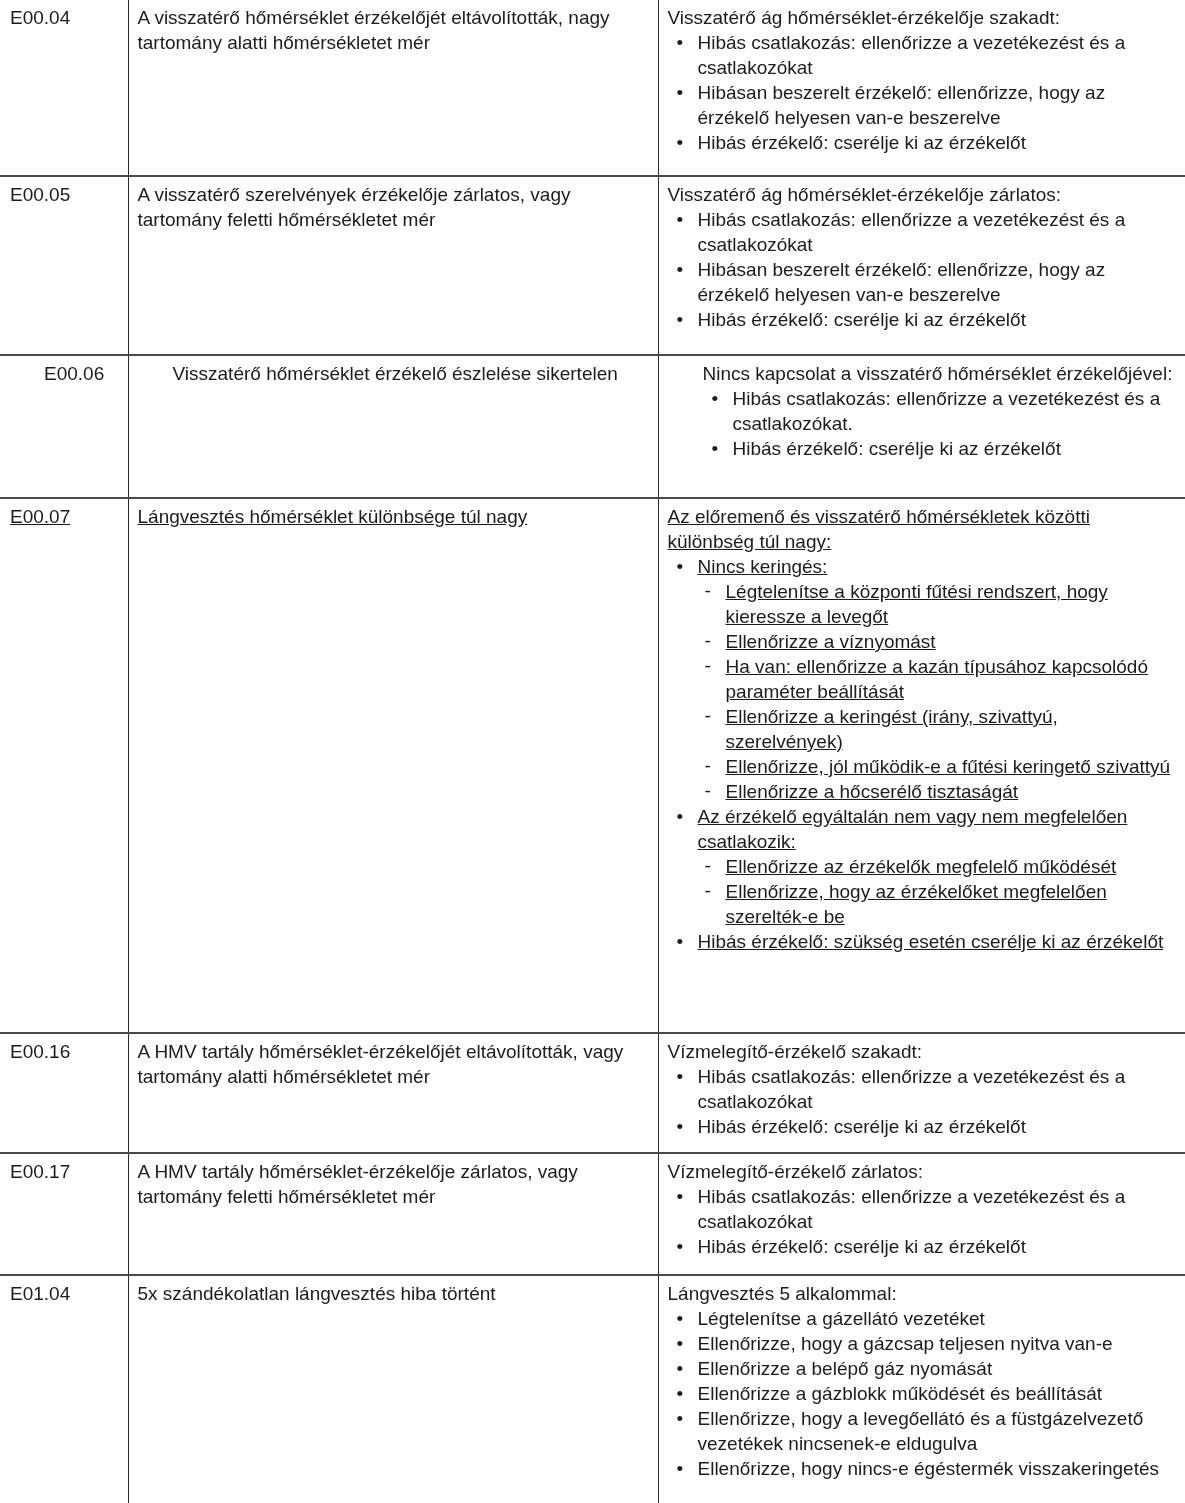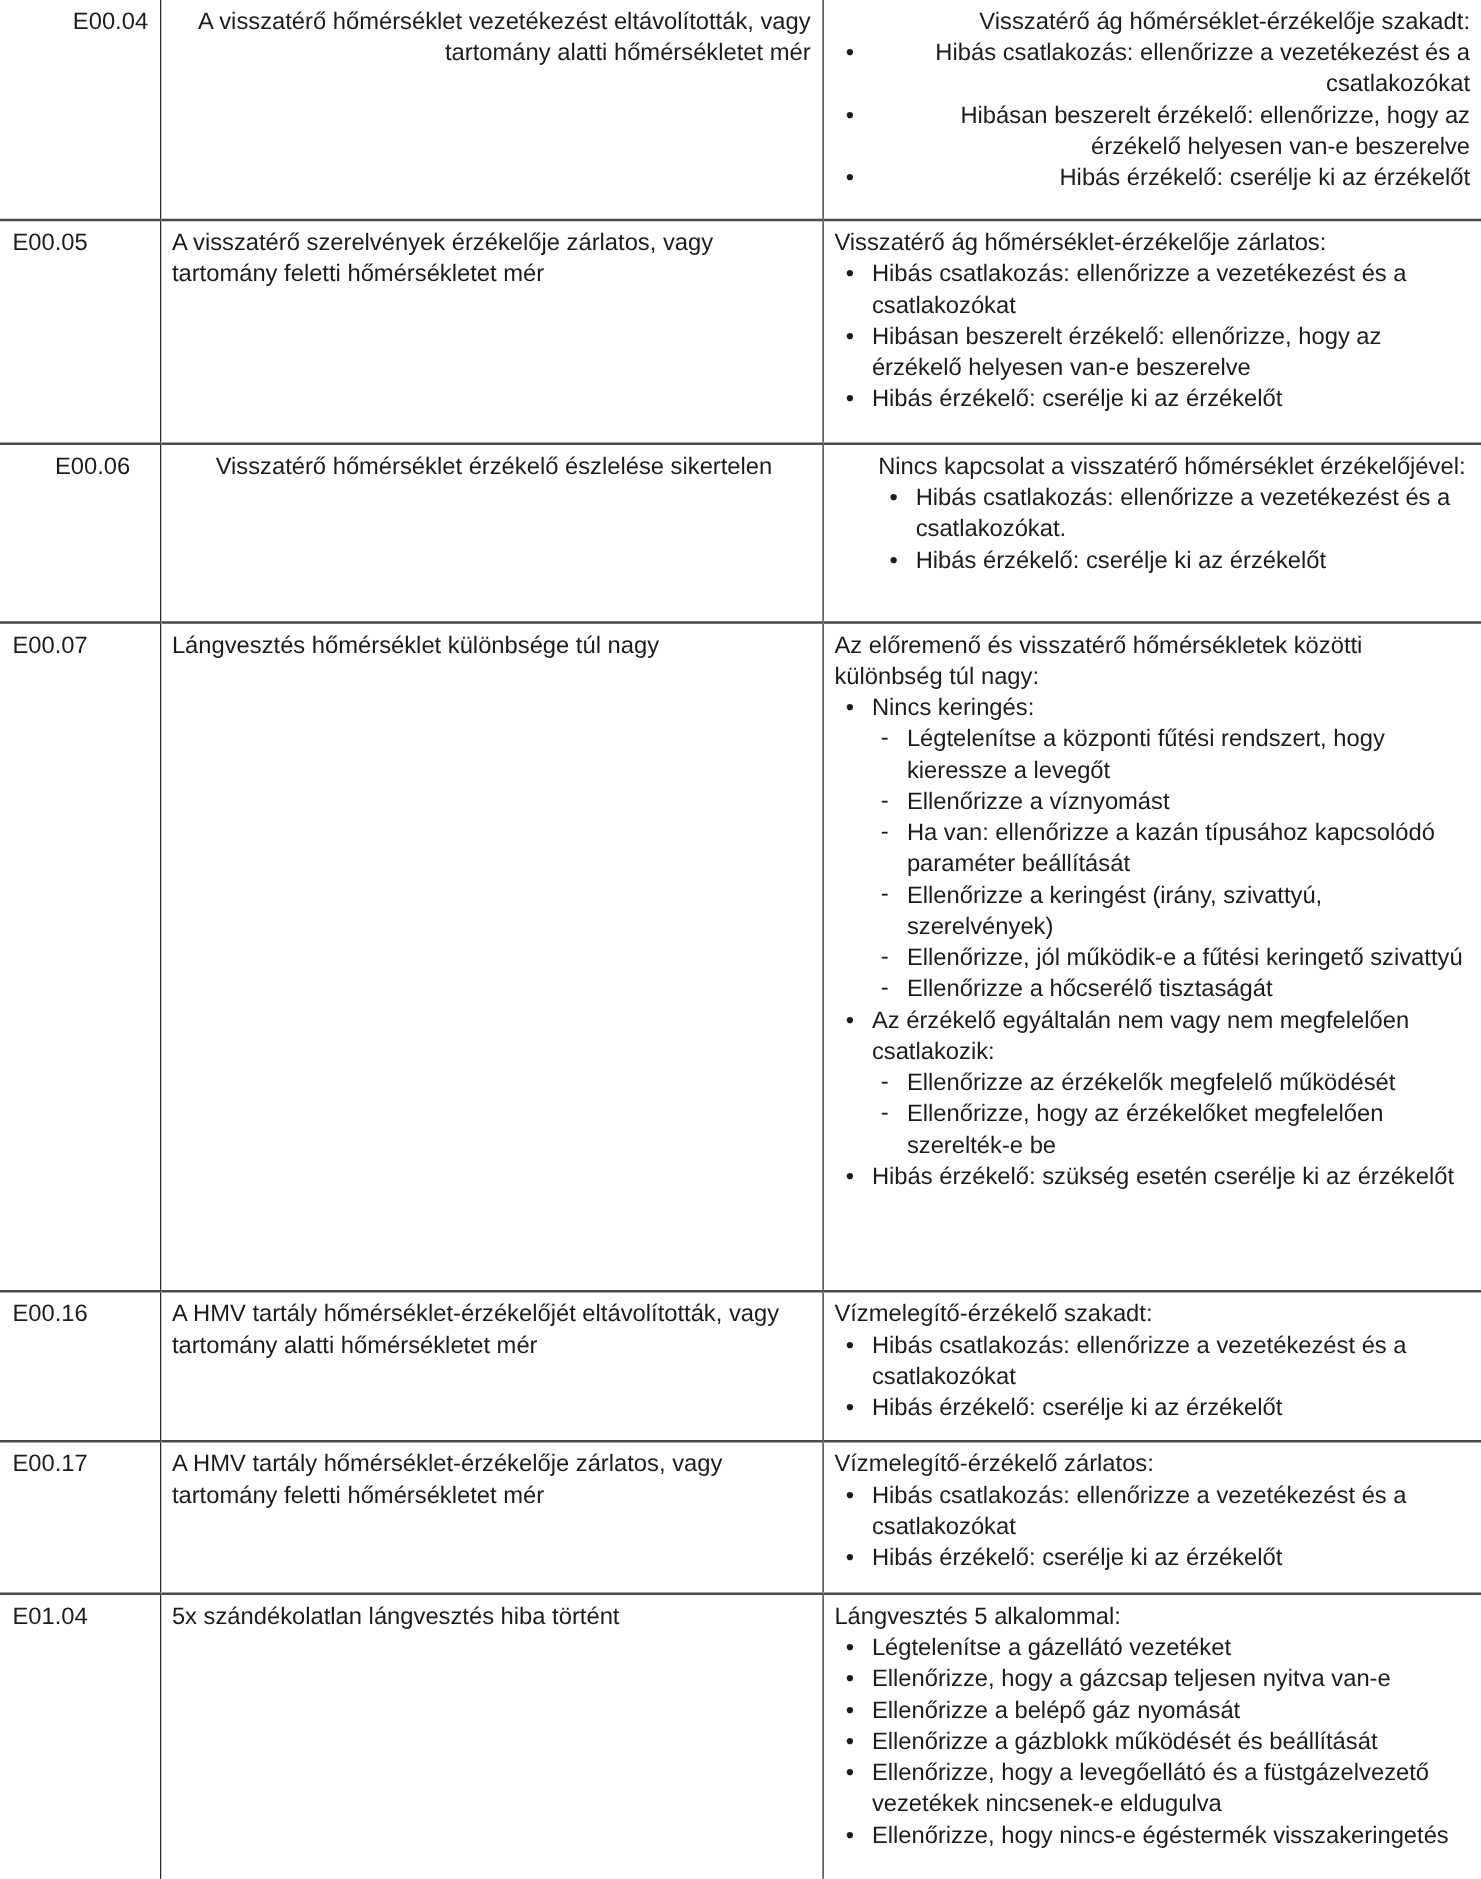--- a/index.html
+++ b/index.html
@@ -26,24 +26,24 @@
   col.c-rem  { width: 527px; }
   td {
     vertical-align: top;
     padding: 5px 9px 4px 9px;
     overflow: hidden;
   }
   td.code { padding-left: 10px; }
   td.code, td.desc { border-right: 1.5px solid #2b2b2b; }
   tr:not(:first-child) td { border-top: 2px solid #4a4a4a; }
   
-  tr:nth-child(1) td { height: 166px; text-align: right; }
+  tr:nth-child(1) td { height: 166px; }
   tr:nth-child(2) td { height: 168px; }
   tr:nth-child(3) td { height: 132px; padding-left: 44px; }
-  tr:nth-child(4) td { height: 524px; }
+  tr:nth-child(4) td { height: 524px; text-decoration: underline; }
   tr:nth-child(5) td { height: 109px; }
   tr:nth-child(6) td { height: 111px; }
   tr:nth-child(7) td { height: 236px; }
   .remedy .intro { margin: 0; }
   .remedy .blist { }
   .bullet {
     position: relative;
     padding-left: 30px;
   }
   .bullet::before {
@@ -68,21 +68,21 @@
 
 <table class="err-table">
   <colgroup>
     <col class="c-code">
     <col class="c-desc">
     <col class="c-rem">
   </colgroup>
   <tbody>
       <tr>
         <td class="code">E00.04</td>
-        <td class="desc">A visszatérő hőmérséklet vezetékezést eltávolították, vagy tartomány alatti hőmérsékletet mér</td>
+        <td class="desc">A visszatérő hőmérséklet érzékelőjét eltávolították, nagy tartomány alatti hőmérsékletet mér</td>
         <td class="remedy">
           <div class="intro">Visszatérő ág hőmérséklet-érzékelője szakadt:</div>
           <div class="blist">
             <div class="bullet">Hibás csatlakozás: ellenőrizze a vezetékezést és a csatlakozókat</div>
             <div class="bullet">Hibásan beszerelt érzékelő: ellenőrizze, hogy az érzékelő helyesen van-e beszerelve</div>
             <div class="bullet">Hibás érzékelő: cserélje ki az érzékelőt</div>
           </div>
         </td>
       </tr>
       <tr>

